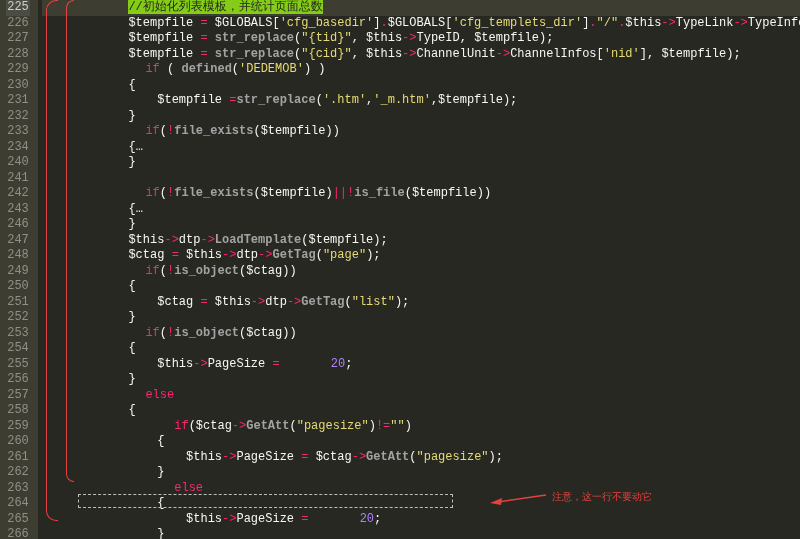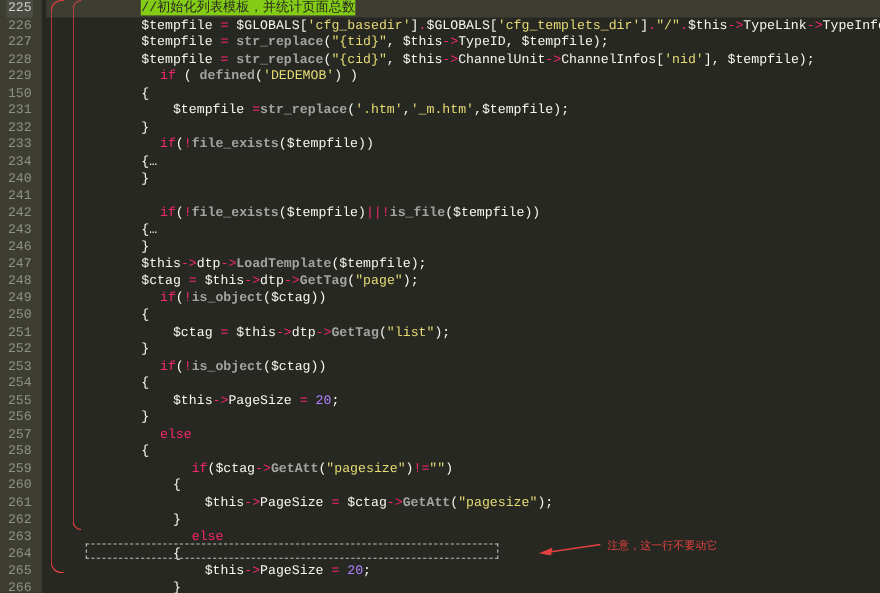--- a/index.html
+++ b/index.html
@@ -9,41 +9,41 @@
   .gutter div { height: 15.5px; line-height: 15.5px; }
   .gutter .hl { background: #4b4c44; color: #d0d0c8; }
   .code { flex: 1; padding-left: 4px; position: relative; white-space: pre; }
   .line { height: 15.5px; line-height: 15.5px; }
   .hl-line { background: #3e3d32; }
   .c-var    { color: #f8f8f2; }
   .c-punc   { color: #f8f8f2; }
   .c-op     { color: #f92672; }
   .c-str    { color: #e6db74; }
   .c-kw     { color: #f92672; margin-left: 17px; }
-  .c-num    { color: #ae81ff; }
+  .c-num    { color: #ae81ff; margin-left: 44px; }
   .c-func   { color: #a3a3a3; font-weight: bold; }
   .c-hlbg   { background: #84cc16; color: #272822; }
   .bracket  { position: absolute; border-left: 1.5px solid #e5413f; border-top: 1.5px solid #e5413f; border-bottom: 1.5px solid #e5413f; border-top-left-radius: 10px; border-bottom-left-radius: 10px; }
   .bracket-outer { left: 46px; top: 0px; height: 521px; width: 12px; }
   .bracket-inner { left: 66px; top: 0px; height: 482px; width: 8px; }
   .annotation { position: absolute; color: #e5413f; font-size: 10px; display: flex; align-items: center; gap: 6px; }
   .annotation svg { width: 56px; height: 14px; }
   .selbox { position: absolute; border: 1px dashed #bdbdbd; }
 </style>
 </head>
 <body>
 
 <div class="editor">
   <div class="gutter" id="gutter">
       <div class="hl">225</div>
       <div>226</div>
       <div>227</div>
       <div>228</div>
       <div>229</div>
-      <div>150</div>
+      <div>230</div>
       <div>231</div>
       <div>232</div>
       <div>233</div>
       <div>234</div>
       <div>240</div>
       <div>241</div>
       <div>242</div>
       <div>243</div>
       <div>246</div>
       <div>247</div>

